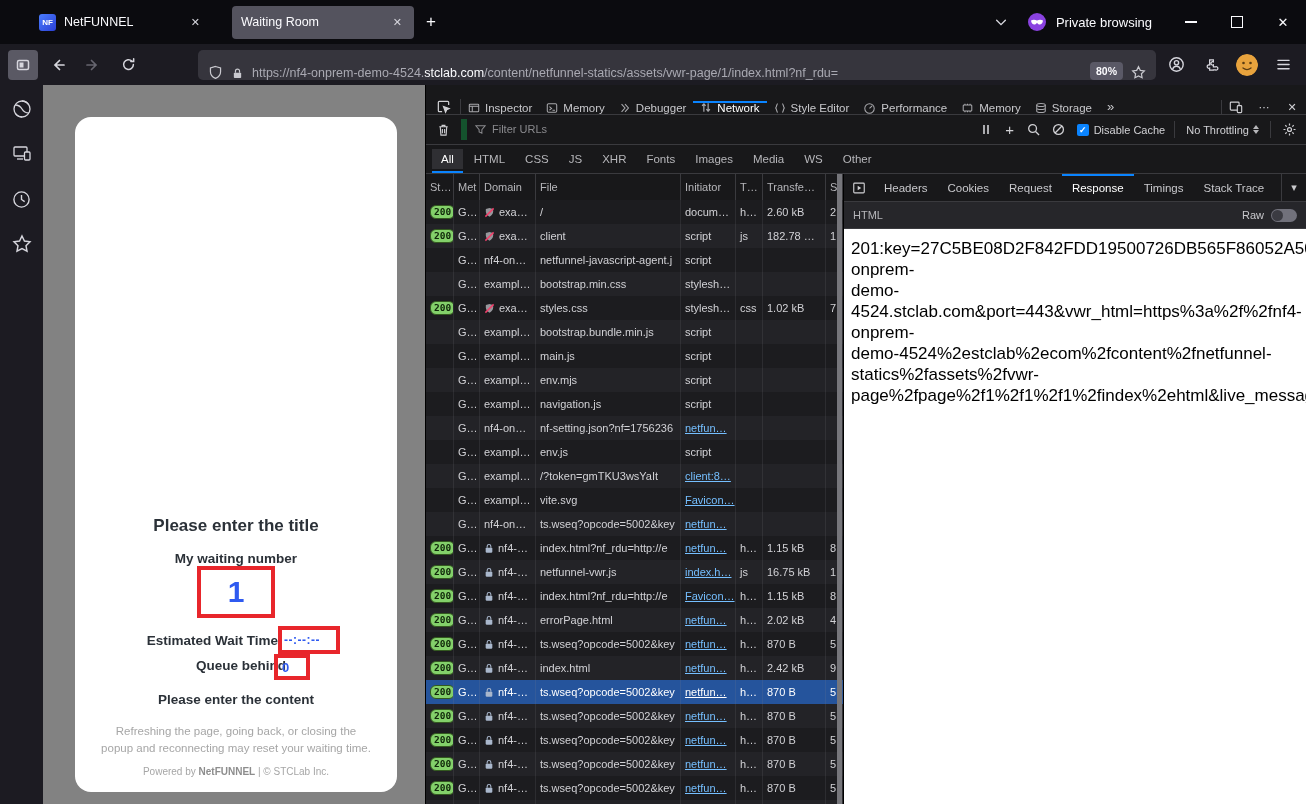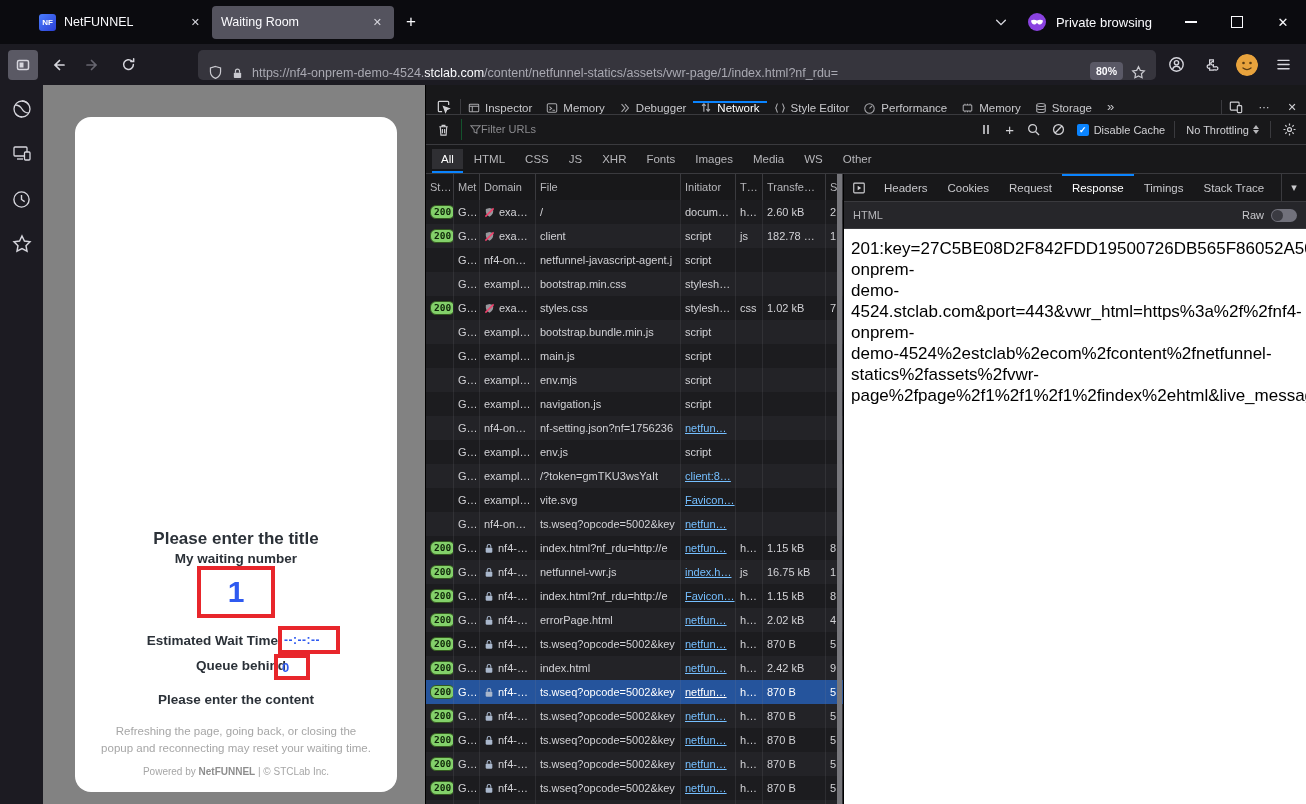--- a/index.html
+++ b/index.html
@@ -2,21 +2,21 @@
 <html><head>
 <meta charset="utf-8">
 <style>
   html,body{margin:0;padding:0}
   body{width:1306px;height:804px;overflow:hidden;background:#18181a;font-family:"Liberation Sans",sans-serif;-webkit-font-smoothing:antialiased}
   #app{position:relative;width:1306px;height:804px;overflow:hidden}
   svg{display:block}
 
   
   .titlebar{position:absolute;top:0;left:0;right:0;height:44px;background:#0b0b0f;display:flex;align-items:center}
-  .tabstrip{display:flex;align-items:center;height:100%;padding-left:30px;gap:0}
+  .tabstrip{display:flex;align-items:center;height:100%;padding-left:30px;gap:20px}
   .tab{width:182px;height:33px;border-radius:4px;display:flex;align-items:center;gap:8px;padding:0 9px;color:#fbfbfe;font-size:12.5px;box-sizing:border-box}
   .tab.active{background:#54535e}
   .tablabel{flex:1;overflow:hidden;white-space:nowrap}
   .tabclose{font-size:11px;color:#d6d6dd;padding:0 3px}
   .nf-fav{width:17px;height:17px;border-radius:3px;background:linear-gradient(135deg,#4a7dff,#2b3fd4);color:#fff;font-size:8px;font-weight:bold;display:flex;align-items:center;justify-content:center;flex:none}
   .newtab-btn{width:34px;height:33px;display:flex;align-items:center;justify-content:center;color:#fbfbfe;font-size:17px}
   .tb-right{margin-left:auto;display:flex;align-items:center;height:100%}
   .alltabs-btn{width:36px;height:100%;display:flex;align-items:center;justify-content:center;color:#d6d6dd}
   .private-badge{display:flex;align-items:center;gap:9px;color:#fbfbfe;font-size:13px;margin:0 16px 0 8px}
   .winbtn{width:46px;height:100%;display:flex;align-items:center;justify-content:center;color:#fbfbfe;font-size:13px}
@@ -34,21 +34,21 @@
   .zoom-badge{background:#5a5966;color:#fbfbfe;font-size:10.5px;padding:3px 6px;border-radius:4px;font-weight:bold;flex:none}
   .avatar-btn{width:22px;height:22px;border-radius:50%;overflow:hidden;flex:none;margin:0 5px}
 
   
   .side-rail{position:absolute;left:0;top:85px;bottom:0;width:43px;background:#1c1b22;display:flex;flex-direction:column;align-items:center;padding-top:10px;gap:17px;color:#d6d6dd;box-sizing:border-box}
   .rail-btn{width:28px;height:28px;display:flex;align-items:center;justify-content:center}
 
   
   .page-area{position:absolute;left:43px;top:85px;width:382px;bottom:0;background:#828282}
   .vwr-card{position:absolute;left:32px;top:32px;width:322px;height:675px;background:#fff;border-radius:16px}
-  .vwr-title{position:absolute;top:412px;left:0;right:0;text-align:center;font-size:17px;font-weight:bold;color:#2b3138}
+  .vwr-title{position:absolute;top:399px;left:0;right:0;text-align:center;font-size:17px;font-weight:bold;color:#2b3138}
   .vwr-numlabel{position:absolute;top:434px;left:0;right:0;text-align:center;font-size:13.5px;font-weight:600;color:#2b3138}
   .vwr-numbox{position:absolute;top:449px;left:122px;width:78px;height:52px;border:4px solid #e8262b;box-sizing:border-box;display:flex;align-items:center;justify-content:center}
   .vwr-number{font-size:30px;font-weight:bold;color:#2f5af0}
   .vwr-waitlabel{position:absolute;top:516px;left:0;width:203px;text-align:right;font-size:13.5px;font-weight:600;color:#2b3138}
   .vwr-waitbox{position:absolute;top:509px;left:203px;width:62px;height:28px;border:4px solid #e8262b;box-sizing:border-box;display:flex;align-items:center;padding-left:2px}
   .vwr-waitvalue{font-size:12px;font-weight:bold;color:#2f5af0;letter-spacing:.5px}
   .vwr-queuelabel{position:absolute;top:541px;left:12px;width:199px;text-align:right;font-size:13.5px;font-weight:600;color:#2b3138}
   .vwr-queuebox{position:absolute;top:537px;left:199px;width:36px;height:26px;border:4px solid #e8262b;box-sizing:border-box;display:flex;align-items:center;padding-left:4px}
   .vwr-queuevalue{font-size:13px;font-weight:bold;color:#2f5af0}
   .vwr-content{position:absolute;top:575px;left:0;right:0;text-align:center;font-size:13.5px;font-weight:600;color:#2b3138}
@@ -61,21 +61,21 @@
   .dt-tabbar{height:29px;display:flex;align-items:flex-end;border-bottom:1px solid #3a3a3e;flex:none}
   .dt-pick{width:34px;display:flex;align-items:center;justify-content:center;border-right:1px solid #3a3a3e;color:#d0d0d4;flex:none}
   .dt-tab{display:flex;align-items:center;gap:5px;padding:0 7px;color:#c8c8cc;position:relative;font-size:11.5px}
   .dt-tab.active{color:#fff}
   .dt-tab.active::before{content:"";position:absolute;top:0;left:0;right:0;height:2px;background:#0a84ff}
   .dticon{display:flex;align-items:center;color:#a8a8ac}
   .dt-more{padding:0 8px;display:flex;align-items:center;font-size:13px;color:#c8c8cc}
   .dt-tb-right{margin-left:auto;display:flex;align-items:stretch;border-left:1px solid #3a3a3e}
   .dt-ibtn{width:28px;display:flex;align-items:center;justify-content:center;color:#d0d0d4}
   .dt-toolbar{height:29px;display:flex;align-items:center;border-bottom:1px solid #3a3a3e;flex:none;padding:0 4px;gap:2px}
-  .dt-filter-input{display:flex;align-items:center;color:#8a8a8e;flex:1;padding-left:8px;border-left:1px solid #14532d;height:70%;margin-left:3px;min-width:0}
+  .dt-filter-input{display:flex;align-items:center;gap:6px;color:#8a8a8e;flex:1;padding-left:8px;border-left:6px solid #14532d;height:70%;margin-left:3px;min-width:0}
   .dt-tool-sep{width:1px;height:60%;background:#3a3a3e;margin:0 3px}
   .dt-check{width:12px;height:12px;background:#0a84ff;border-radius:2px;color:#fff;font-size:9px;display:flex;align-items:center;justify-content:center;font-weight:bold}
   .dt-cache{display:flex;align-items:center;gap:5px;color:#d2d2d6;padding:0 4px;white-space:nowrap}
   .dt-throttle{display:flex;align-items:center;gap:4px;color:#d2d2d6;padding:0 6px;white-space:nowrap}
   .updown{display:flex;flex-direction:column;gap:1px}
   .updown i{width:0;height:0;border-left:3px solid transparent;border-right:3px solid transparent}
   .updown .up{border-bottom:4px solid #b6b6ba}
   .updown .dn{border-top:4px solid #b6b6ba}
   .dt-filters{height:28px;display:flex;align-items:center;border-bottom:1px solid #3a3a3e;flex:none;padding-left:6px;gap:2px}
   .dt-filterbtn{padding:4px 9px;position:relative;color:#b6b6ba;font-size:11.5px}

